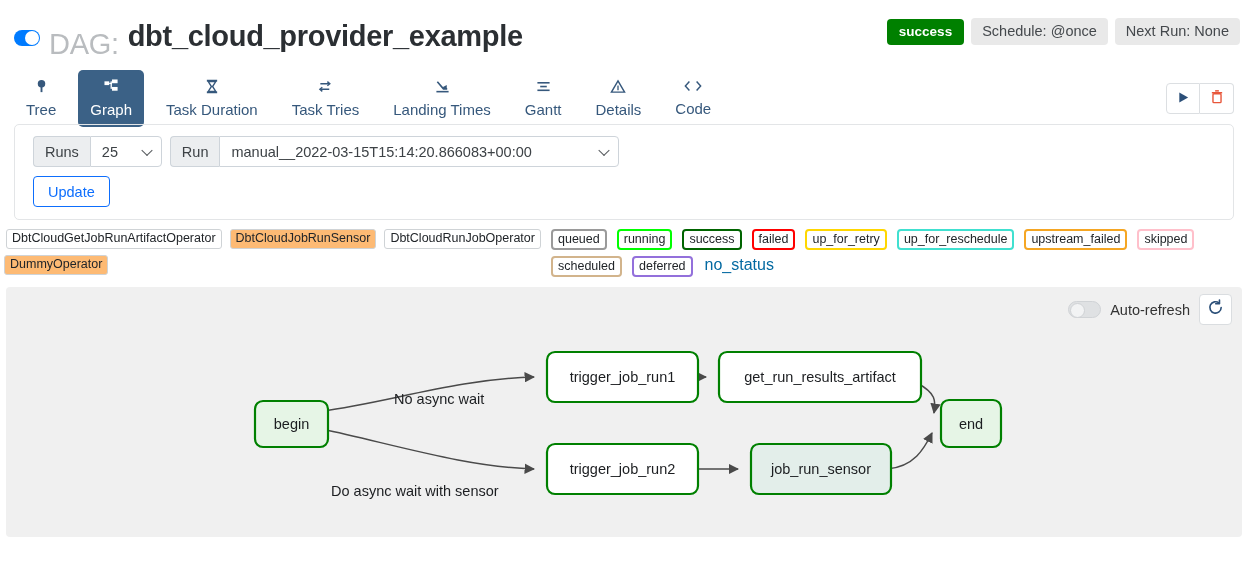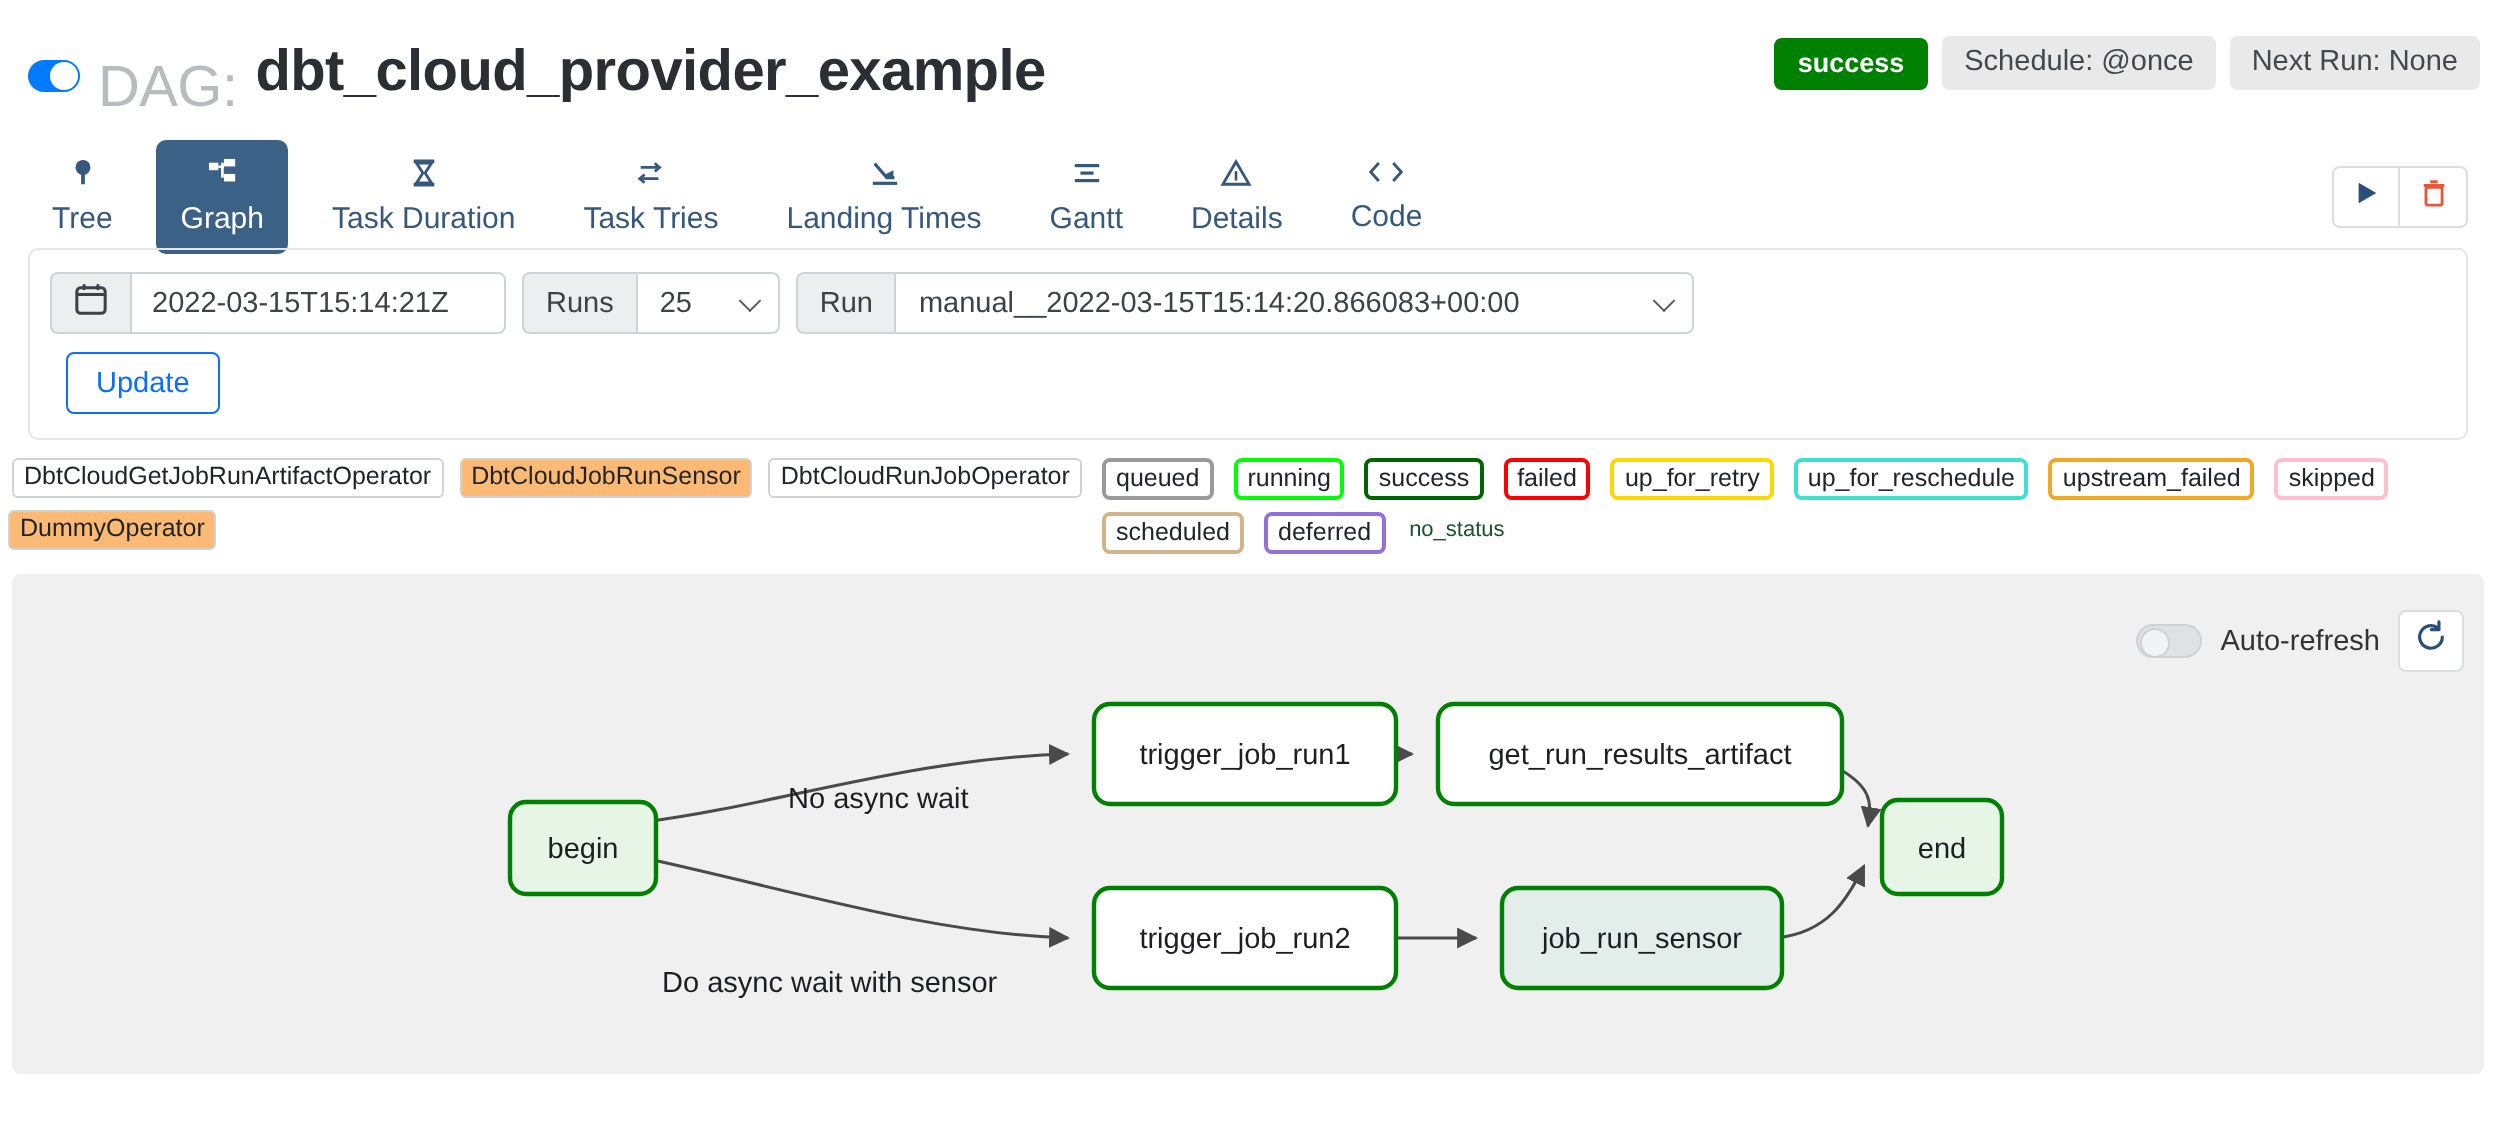--- a/index.html
+++ b/index.html
@@ -247,39 +247,39 @@
     border: 2px solid #888;
     border-radius: 4px;
     padding: 0px 5px 1px;
     background: #fff;
     color: #212529;
     line-height: 16px;
     white-space: nowrap;
     cursor: pointer;
   }
   .st-plain {
-    font-size: 11px;
-    color: #14532d;
+    font-size: 16px;
+    color: #0369a1;
     line-height: 18px;
     padding: 0 2px;
   }
 
   
   .graph-panel {
     margin: 4px 6px 0;
     background: #f0f0f0;
     border-radius: 4px;
     height: 250px;
     position: relative;
     overflow: hidden;
   }
   .refresh-bar {
     position: absolute;
     right: 10px;
-    top: 18px;
+    top: 7px;
     display: flex;
     align-items: center;
     gap: 9px;
     z-index: 3;
   }
   .switch {
     width: 33px; height: 17px;
     border-radius: 9px;
     background: #dfe1e3;
     border: 1px solid #d0d3d6;
@@ -440,33 +440,20 @@
           <rect x="2.7" y="5" width="8.6" height="9.5" rx="1" fill="none" stroke="#e8563a" stroke-width="1.5"></rect>
         </svg>
       </span>
     </div>
   </div>
 </div>
 
 <div class="controls">
 
   <div class="ctl-row">
-    <div class="input-group">
-      <div class="ig-addon left">
-        <span>
-          <svg width="17" height="17" viewBox="0 0 18 18">
-            <rect x="1.5" y="3" width="15" height="13.5" rx="2" fill="none" stroke="#3d4246" stroke-width="1.6"></rect>
-            <path d="M1.5 6.6 H16.5" stroke="#3d4246" stroke-width="1.6"></path>
-            <rect x="4.6" y="1" width="1.5" height="3.4" rx="0.7" fill="#3d4246"></rect>
-            <rect x="11.9" y="1" width="1.5" height="3.4" rx="0.7" fill="#3d4246"></rect>
-          </svg>
-        </span>
-      </div>
-      <div class="ig-field rounded-r" style="width:188px;">2022-03-15T15:14:21Z</div>
-    </div>
 
     <div class="gap"></div>
 
     <div class="input-group">
       <div class="ig-addon left">Runs</div>
       <div class="sel" style="width:72px;">25</div>
     </div>
 
     <div class="gap"></div>
 

